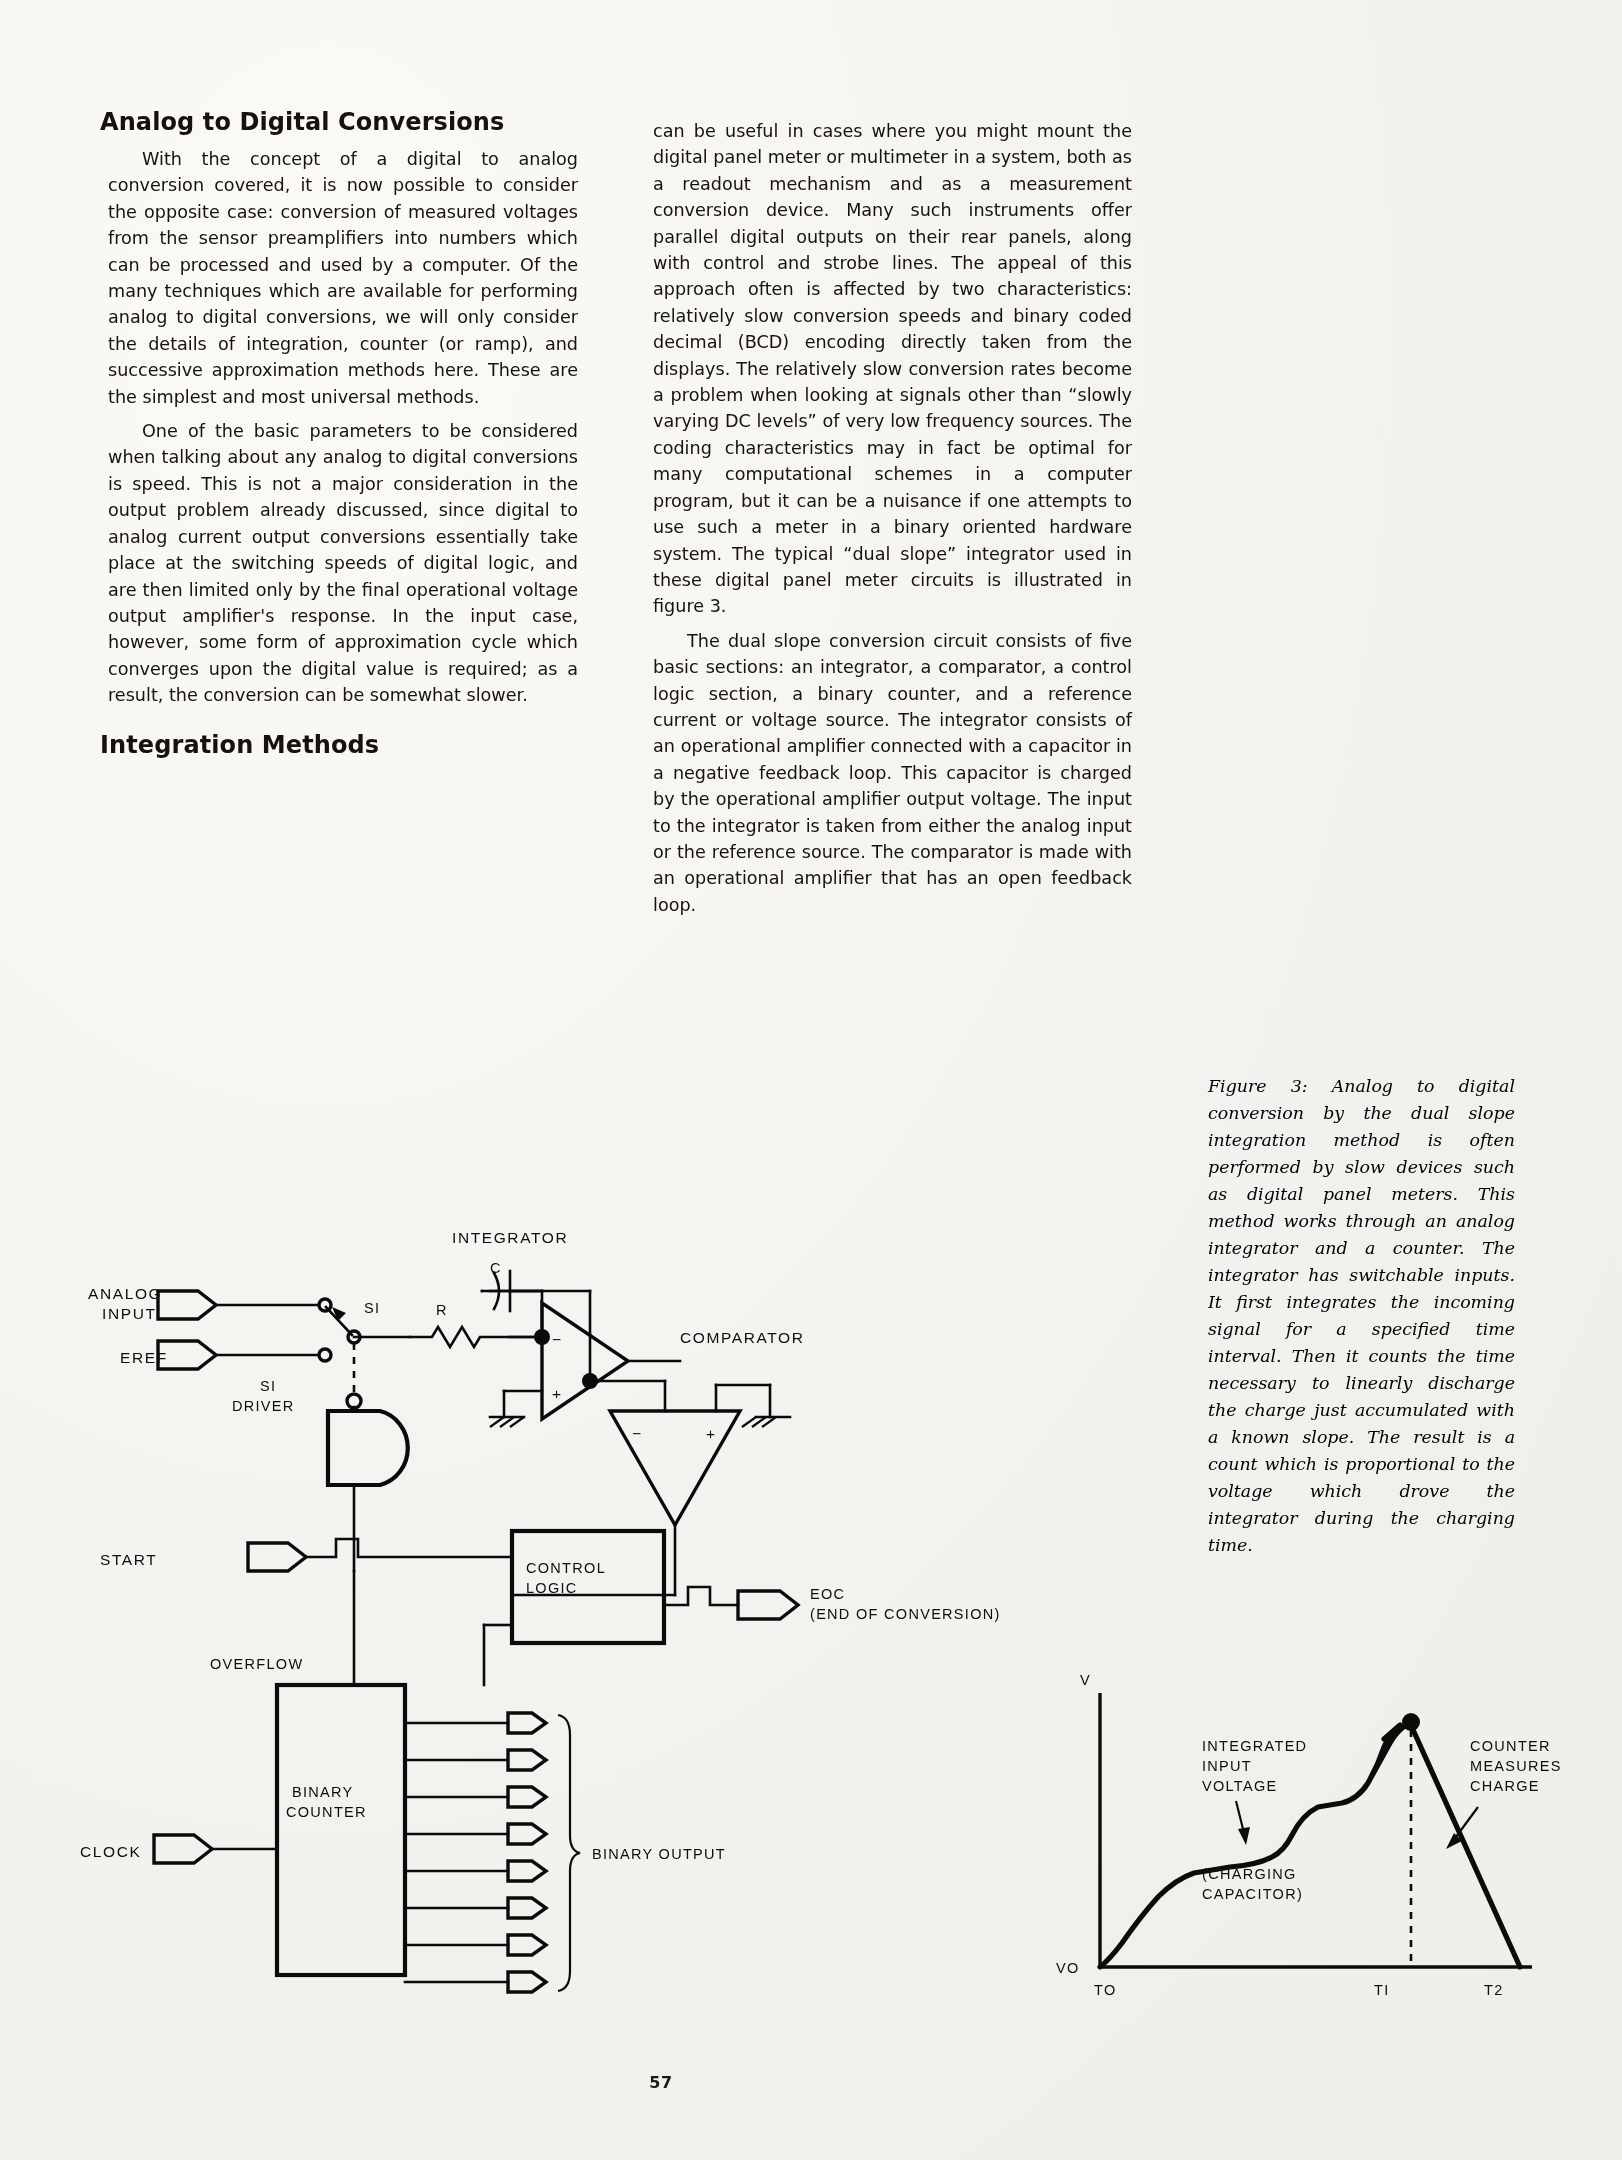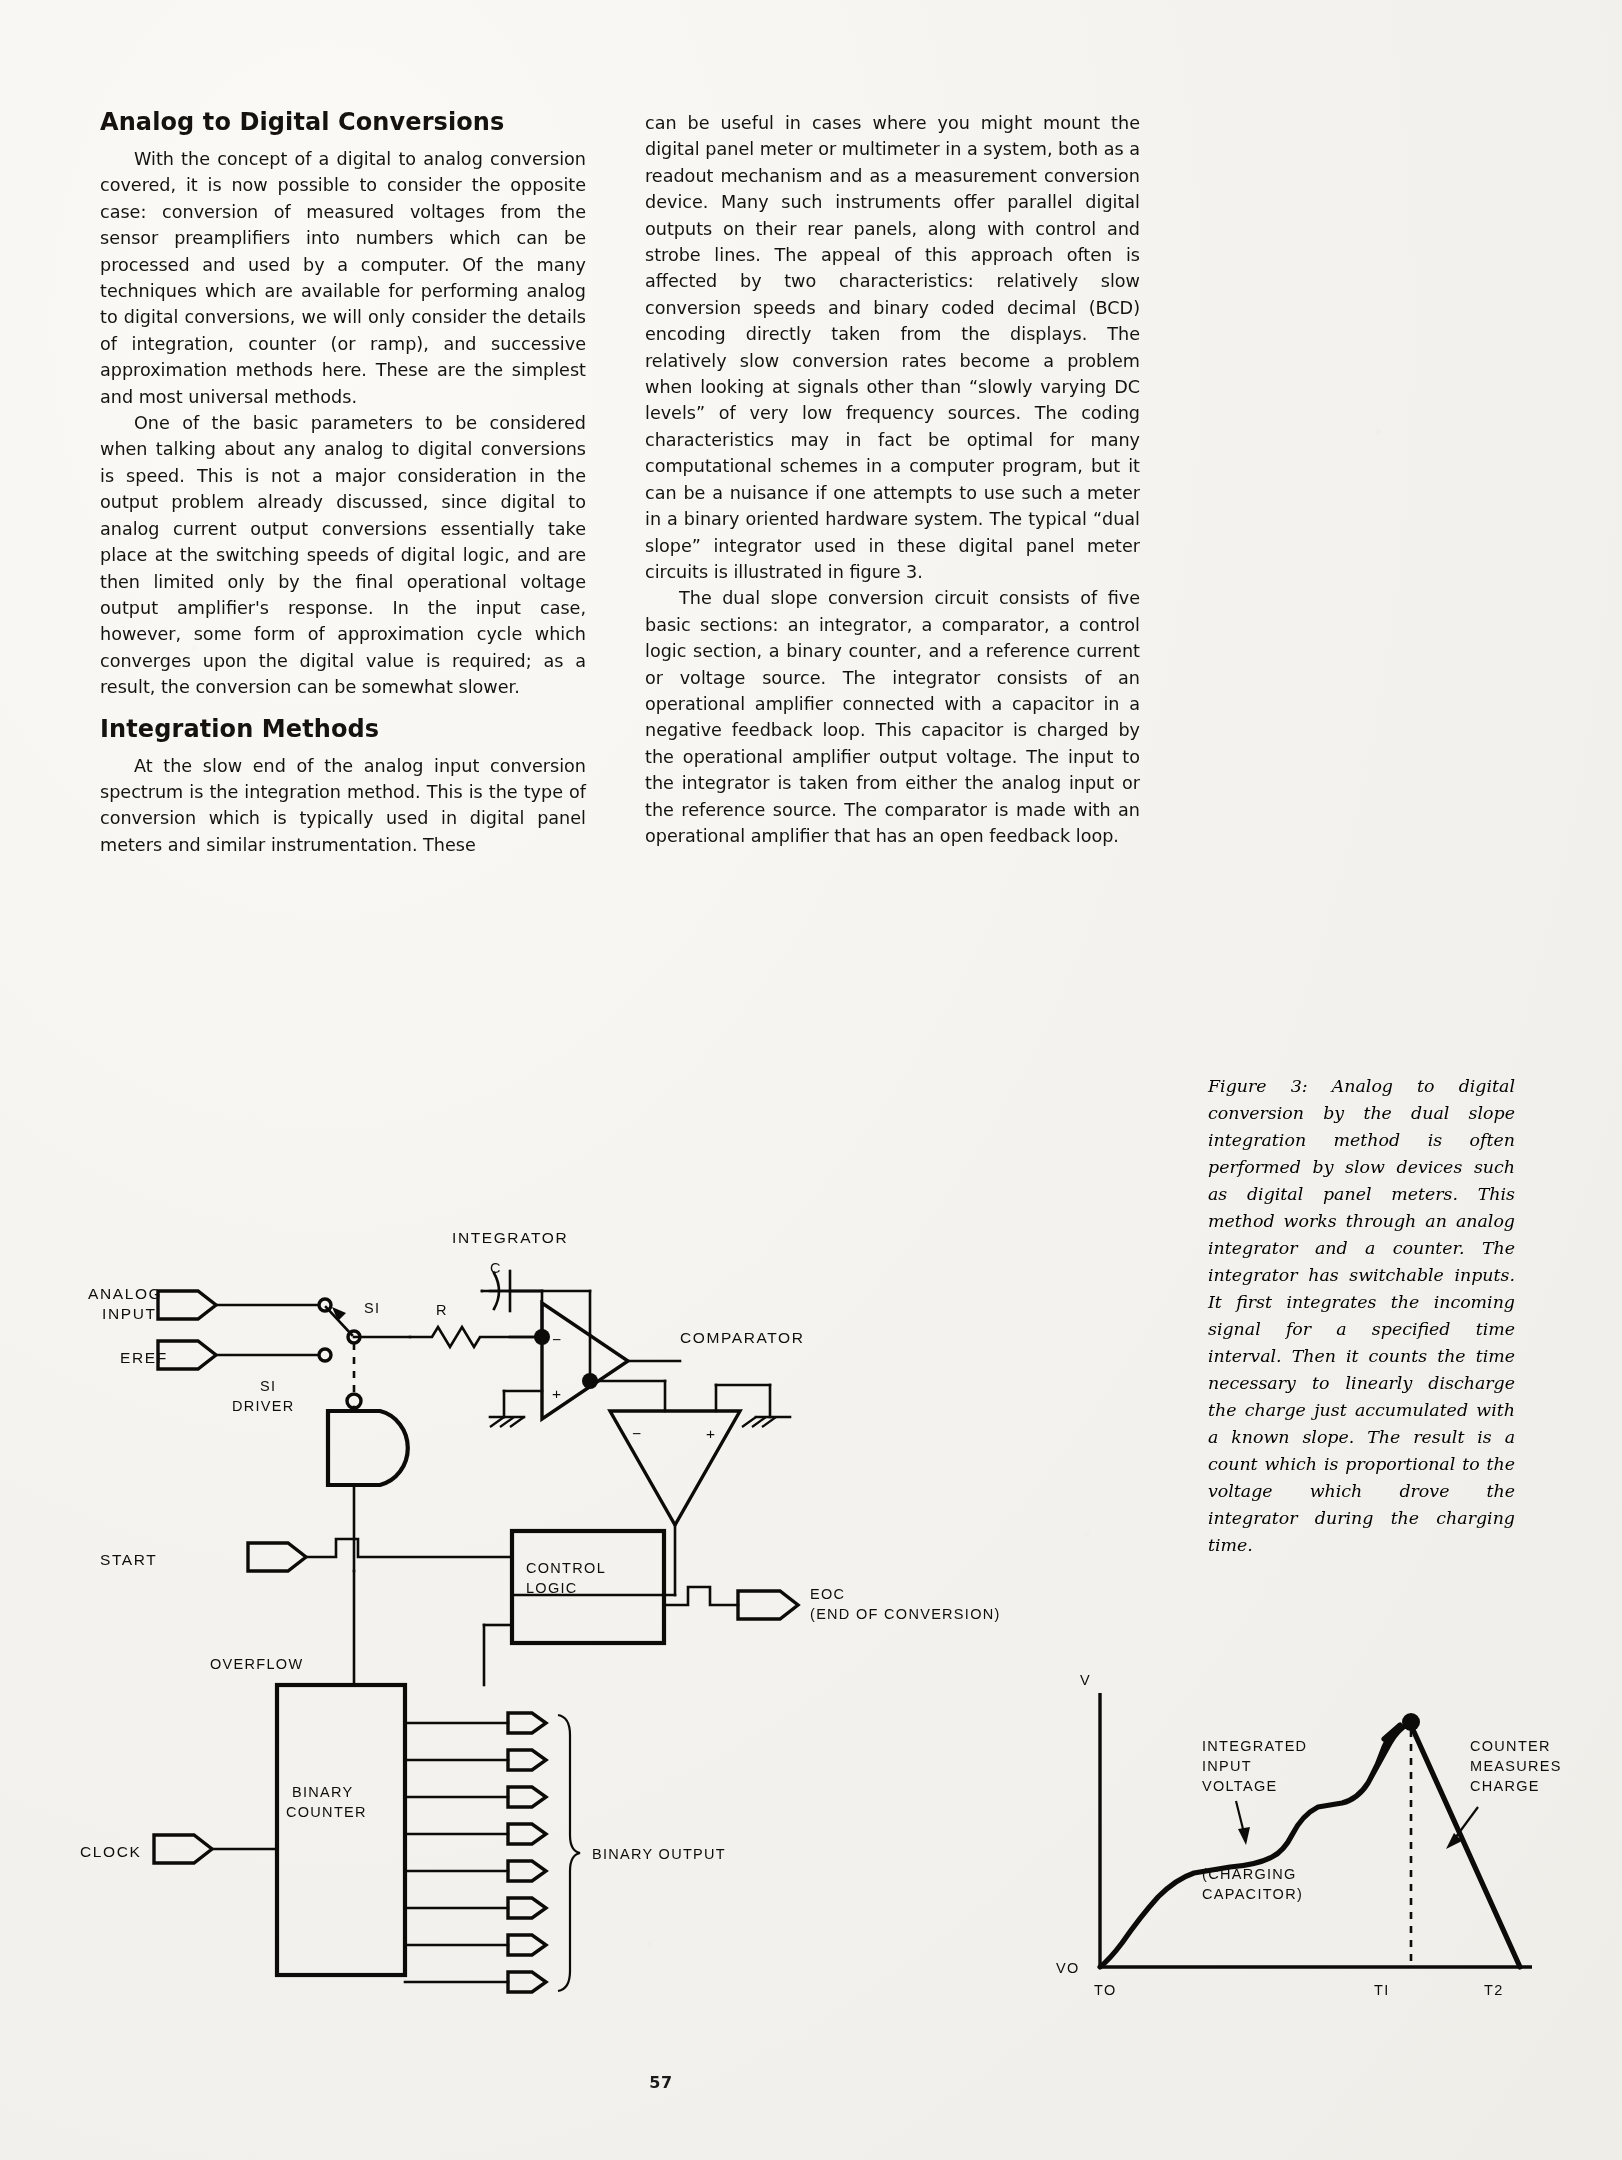--- a/index.html
+++ b/index.html
@@ -29,21 +29,21 @@
   
   .col{
     position:absolute;
     font-family:"DejaVu Sans", sans-serif;
     font-size:17.6px;
     line-height:26.4px;
     text-align:justify;
     color:#15120f;
     -webkit-font-smoothing:antialiased;
   }
-  .col p{margin:0;text-indent:34px;}
+  .col p{margin:8px;text-indent:34px;}
   .col p.noind{text-indent:0;}
   h2.sec{
     margin:0 0 12px 0;
     font-size:24px;
     font-weight:bold;
     line-height:24px;
     text-indent:0;
     letter-spacing:.1px;
   }
   .gap{height:16px;}
@@ -95,21 +95,20 @@
 
 <div class="page"></div>
 <div class="paper-noise"></div>
 
 <div class="col" id="col-left">
   <h2 class="sec">Analog to Digital Conversions</h2>
   <p>With the concept of a digital to analog conversion covered, it is now possible to consider the opposite case: conversion of measured voltages from the sensor preamplifiers into numbers which can be processed and used by a computer. Of the many techniques which are available for performing analog to digital conversions, we will only consider the details of integration, counter (or ramp), and successive approximation methods here. These are the simplest and most universal methods.</p>
   <p>One of the basic parameters to be considered when talking about any analog to digital conversions is speed. This is not a major consideration in the output problem already discussed, since digital to analog current output conversions essentially take place at the switching speeds of digital logic, and are then limited only by the final operational voltage output amplifier's response. In the input case, however, some form of approximation cycle which converges upon the digital value is required; as a result, the conversion can be somewhat slower.</p>
   <div class="gap"></div>
   <h2 class="sec">Integration Methods</h2>
-  <p>At the slow end of the analog input conversion spectrum is the integration method. This is the type of conversion which is typically used in digital panel meters and similar instrumentation. These</p>
 </div>
 
 <div class="col" id="col-mid">
   <p class="noind">can be useful in cases where you might mount the digital panel meter or multimeter in a system, both as a readout mechanism and as a measurement conversion device. Many such instruments offer parallel digital outputs on their rear panels, along with control and strobe lines. The appeal of this approach often is affected by two characteristics: relatively slow conversion speeds and binary coded decimal (BCD) encoding directly taken from the displays. The relatively slow conversion rates become a problem when looking at signals other than “slowly varying DC levels” of very low frequency sources. The coding characteristics may in fact be optimal for many computational schemes in a computer program, but it can be a nuisance if one attempts to use such a meter in a binary oriented hardware system. The typical “dual slope” integrator used in these digital panel meter circuits is illustrated in figure 3.</p>
   <p>The dual slope conversion circuit consists of five basic sections: an integrator, a comparator, a control logic section, a binary counter, and a reference current or voltage source. The integrator consists of an operational amplifier connected with a capacitor in a negative feedback loop. This capacitor is charged by the operational amplifier output voltage. The input to the integrator is taken from either the analog input or the reference source. The comparator is made with an operational amplifier that has an open feedback loop.</p>
 </div>
 
 <div class="caption">Figure 3: Analog to digital conversion by the dual slope integration method is often performed by slow devices such as digital panel meters. This method works through an analog integrator and a counter. The integrator has switchable inputs. It first integrates the incoming signal for a specified time interval. Then it counts the time necessary to linearly discharge the charge just accumulated with a known slope. The result is a count which is proportional to the voltage which drove the integrator during the charging time.</div>
 
 <div id="figure">

